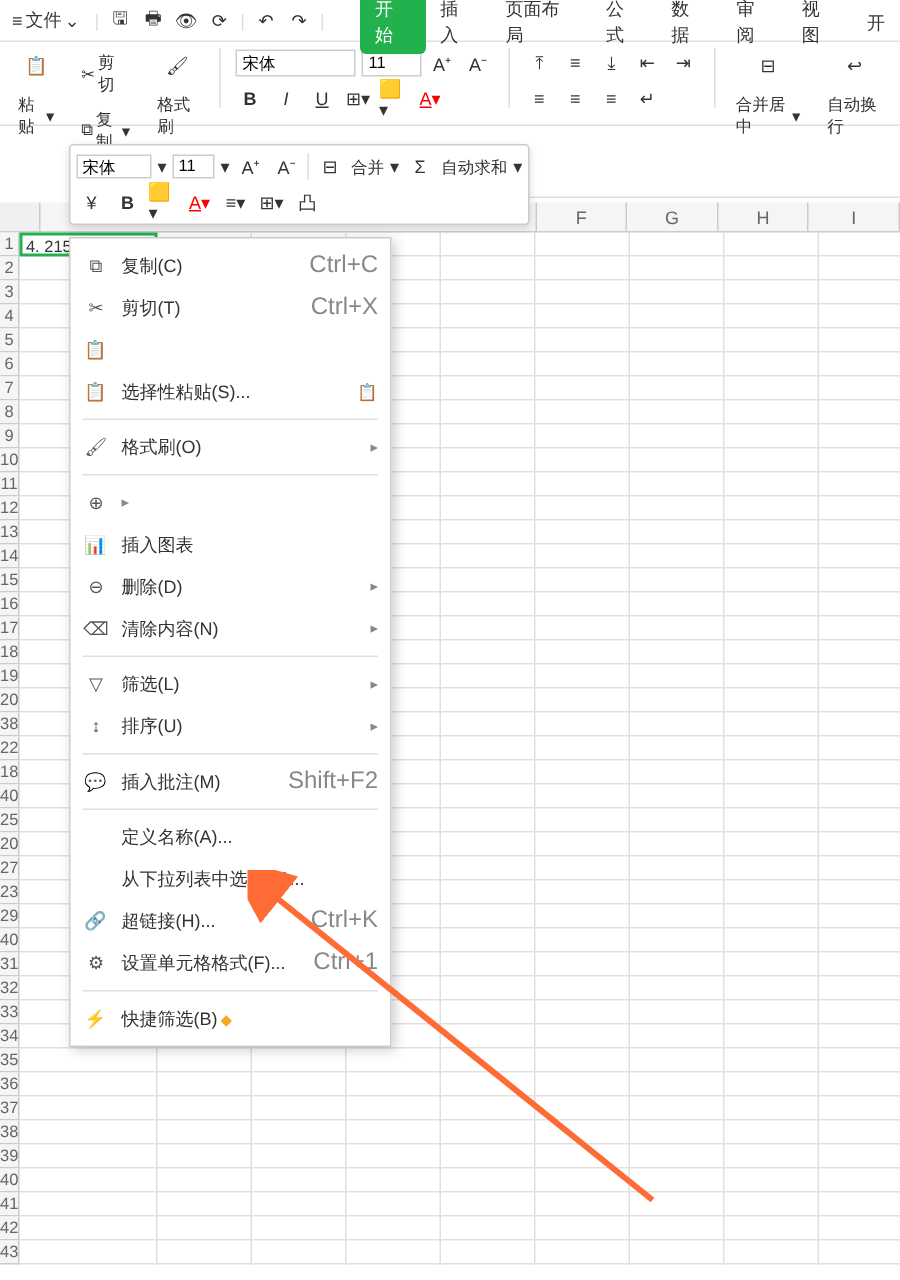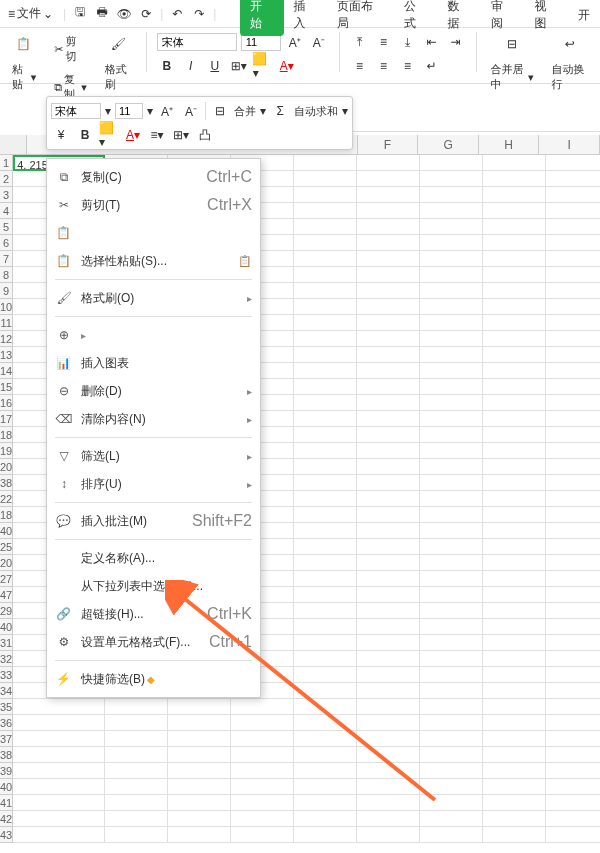--- a/index.html
+++ b/index.html
@@ -229,21 +229,21 @@
         <div class="row-header">18</div>
         <div class="row-header">19</div>
         <div class="row-header">20</div>
         <div class="row-header">38</div>
         <div class="row-header">22</div>
         <div class="row-header">18</div>
         <div class="row-header">40</div>
         <div class="row-header">25</div>
         <div class="row-header">20</div>
         <div class="row-header">27</div>
-        <div class="row-header">47</div>
+        <div class="row-header">23</div>
         <div class="row-header">29</div>
         <div class="row-header">40</div>
         <div class="row-header">31</div>
         <div class="row-header">32</div>
         <div class="row-header">33</div>
         <div class="row-header">34</div>
         <div class="row-header">35</div>
         <div class="row-header">36</div>
         <div class="row-header">37</div>
         <div class="row-header">38</div>

